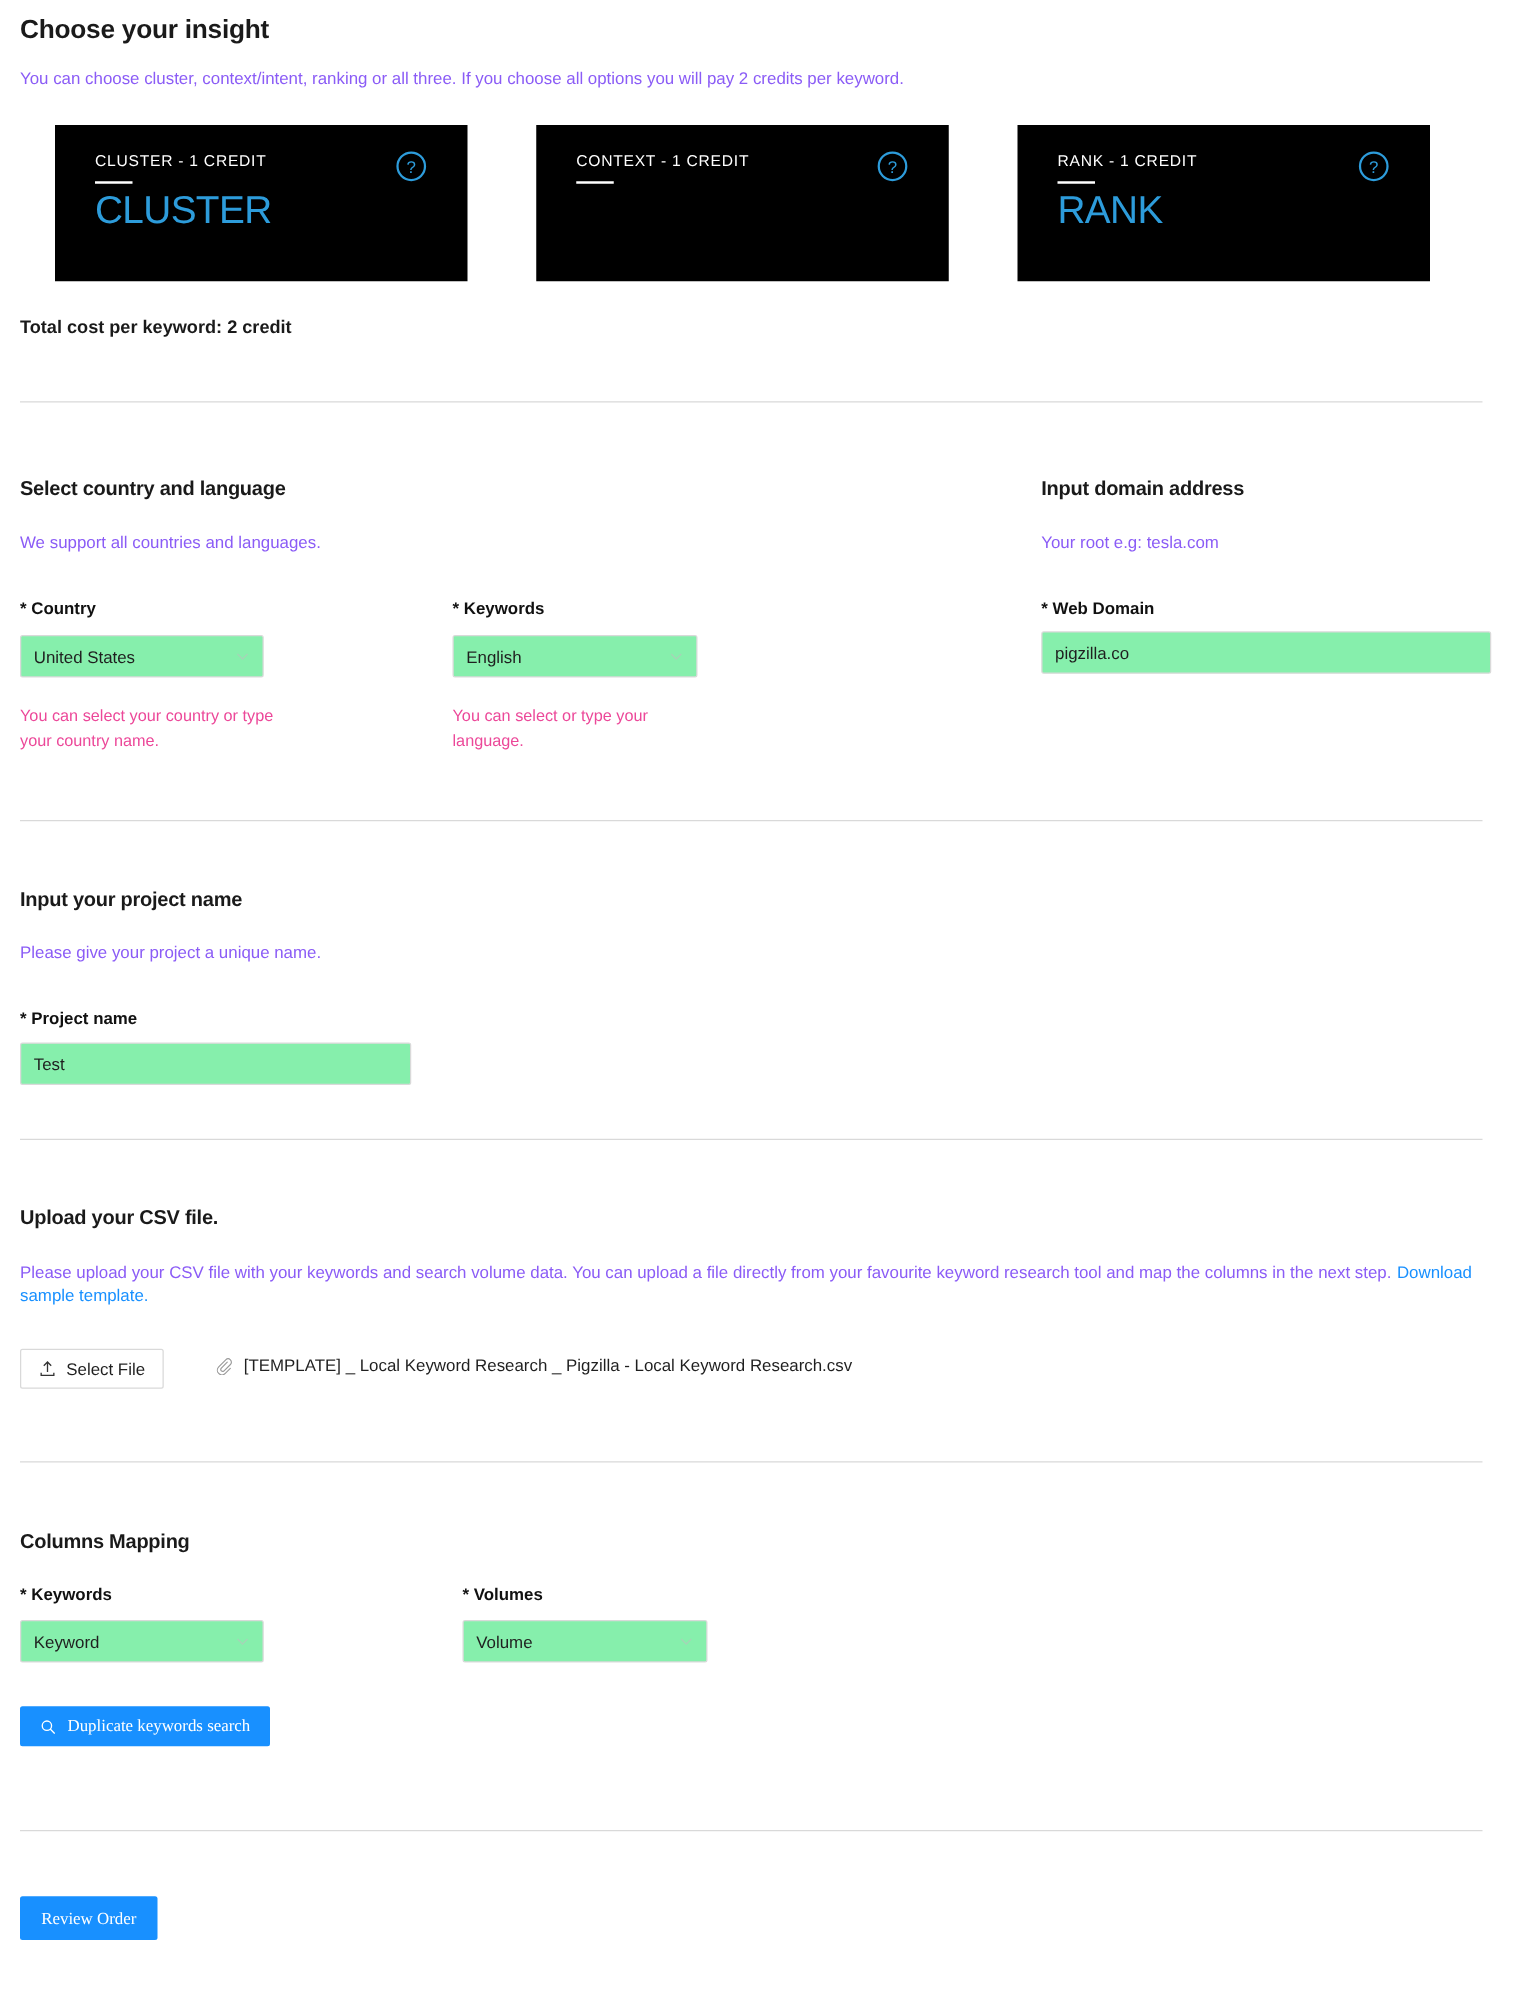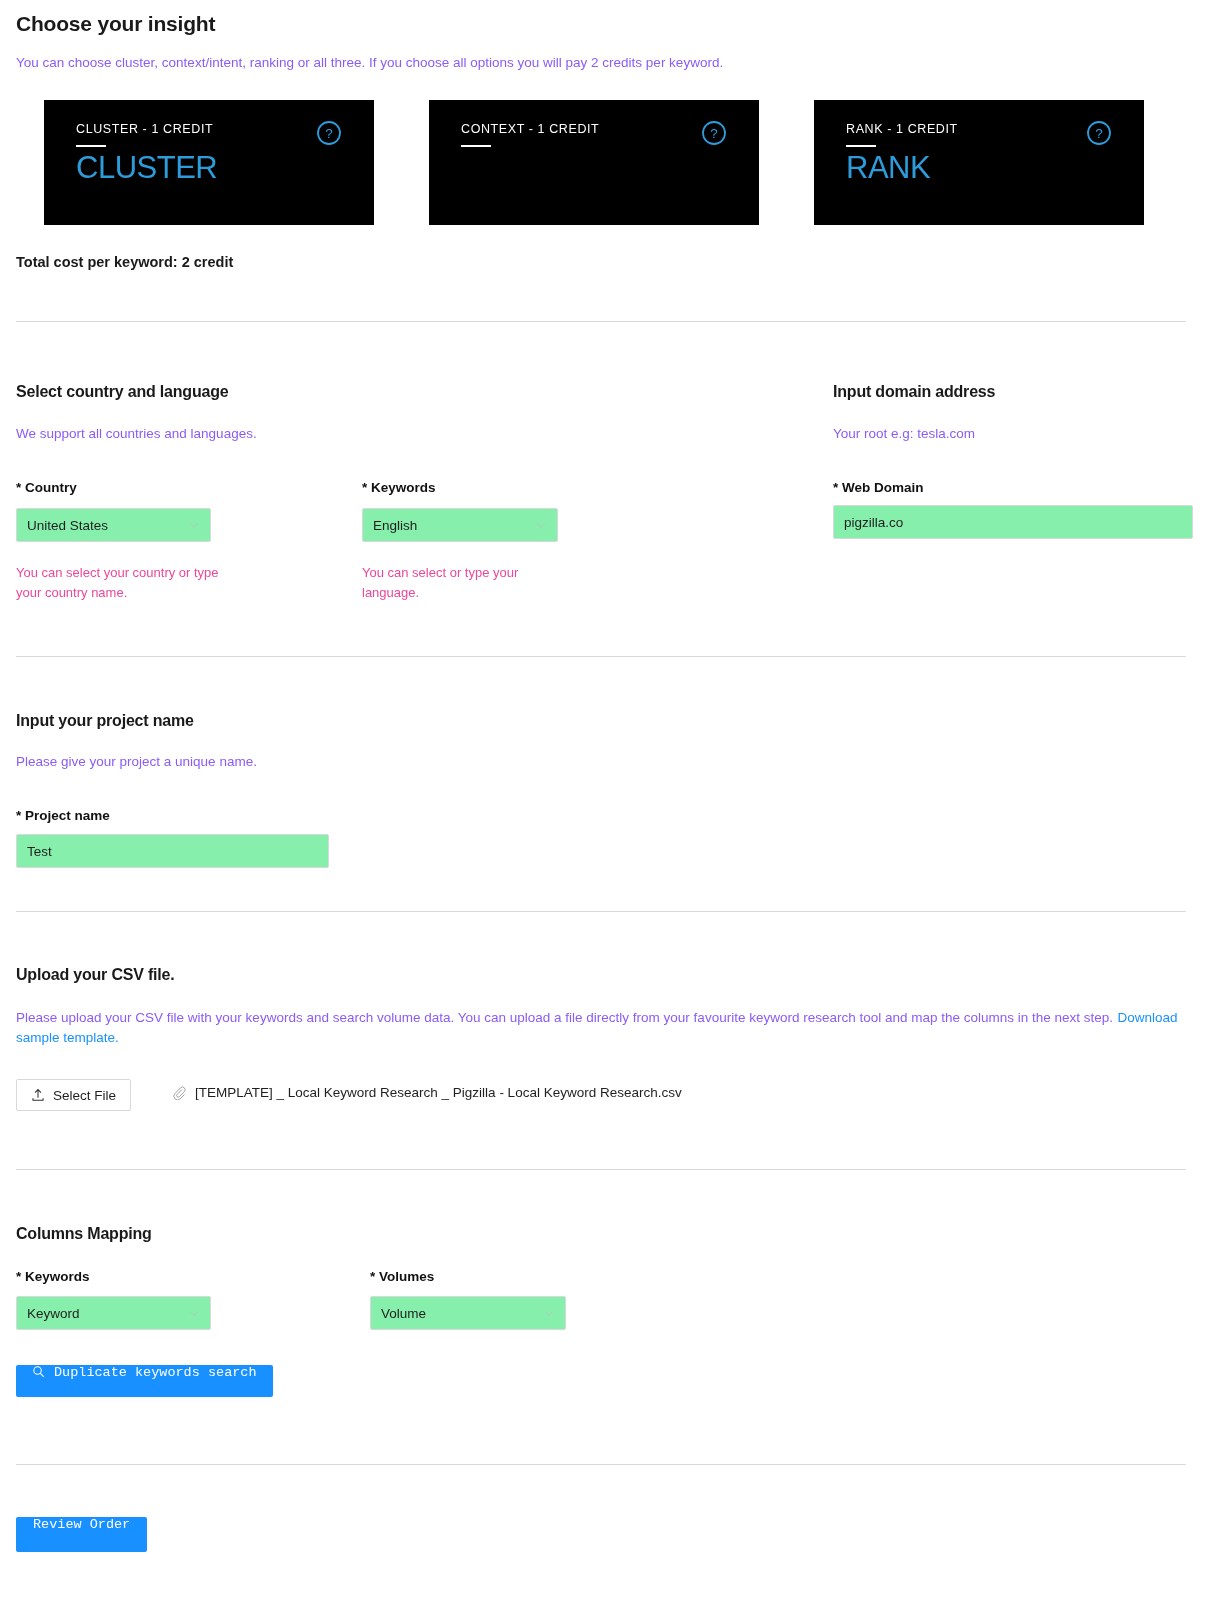--- a/index.html
+++ b/index.html
@@ -76,23 +76,23 @@
     gap: 18px;
   }
   .text-box { cursor: text; justify-content: flex-end; }
   .select-box .val, .text-box .val { flex: 1; }
   .chev { width: 12px; height: 12px; flex: 0 0 auto; opacity: .55; }
 
   
   .btn-primary {
     background: #1890ff; color: #fff;
     border: none; border-radius: 2px;
-    font-family: Liberation Mono, monospace; font-size: 13.5px;
+    font-family: Liberation Serif, serif; font-size: 13.5px;
     height: 32px; padding: 0 16px;
-    display: inline-flex; gap: 9px;
+    display: inline-flex; align-items: center; gap: 9px;
     cursor: pointer;
   }
   .btn-default {
     background: #fff; color: #1f1f1f;
     border: 1px solid #d9d9d9; border-radius: 2px;
     font-family: inherit; font-size: 13.5px;
     height: 32px; padding: 0 14px;
     display: inline-flex; align-items: center; gap: 8px;
     cursor: pointer;
   }

